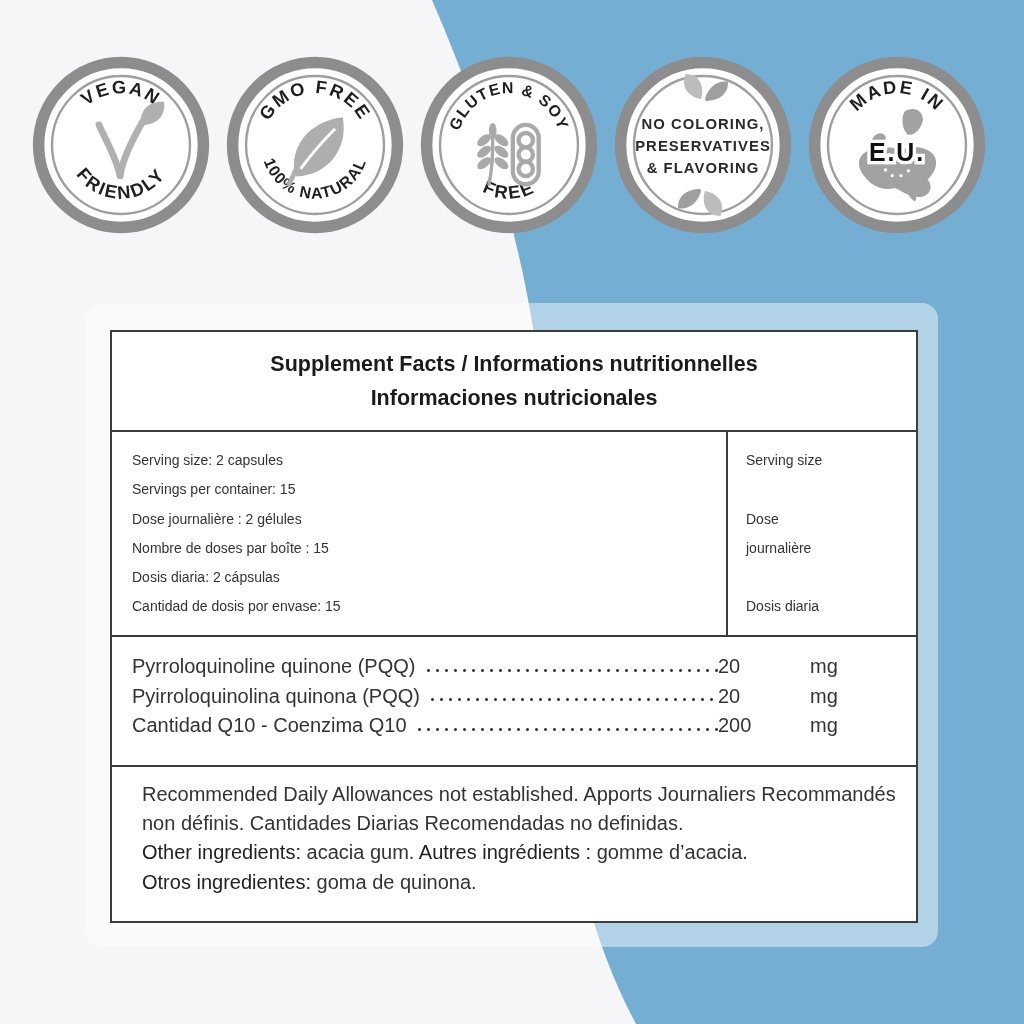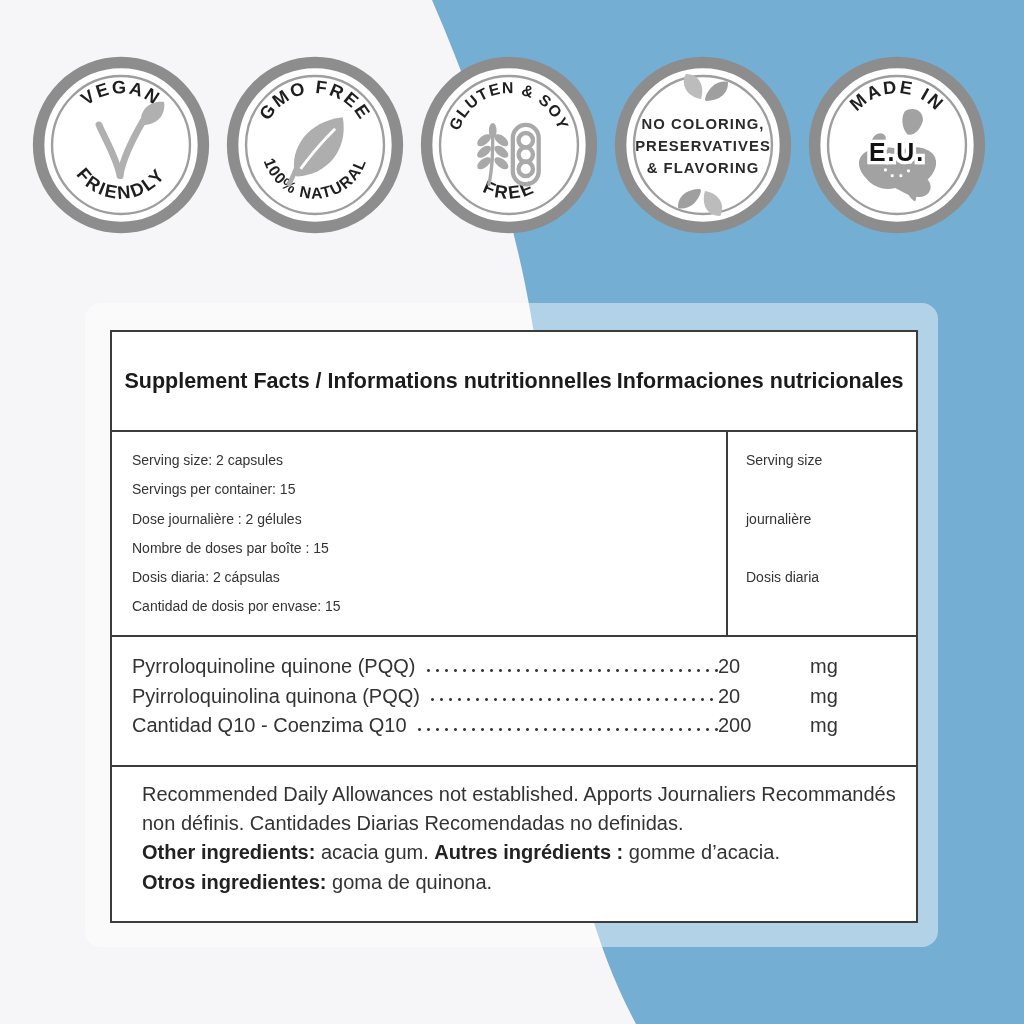--- a/index.html
+++ b/index.html
@@ -26,42 +26,42 @@
   .euText{font-family:"Liberation Sans",sans-serif;font-weight:bold;fill:#111;
           text-anchor:middle;font-size:26px;letter-spacing:2px;
           paint-order:stroke;stroke:#ffffff;stroke-width:7px}
 
   .card{position:absolute;left:85px;top:303px;width:853px;height:644px;
         background:var(--card);border-radius:16px}
 
   .sf-table{position:absolute;left:110px;top:330px;width:808px;height:593px;
             background:#ffffff;border:2px solid var(--border);
             display:flex;flex-direction:column;color:var(--text)}
-  .thead{height:98px;display:flex;flex-direction:row;justify-content:center;
+  .thead{height:98px;display:flex;flex-direction:column;justify-content:center;
          align-items:center;gap:5px}
   .thead div{font-weight:bold;font-size:21.5px;color:#1b1b1b;line-height:29px}
 
   .serving{height:205px;border-top:2px solid var(--border);display:flex}
   .serving .left{flex:1;padding:14px 10px 0 20px}
   .serving .right{width:190px;border-left:2px solid var(--border);padding:14px 8px 0 18px}
   .ln{height:29.3px;font-size:14px;line-height:29.3px;white-space:nowrap}
 
   .ingredients{height:130px;border-top:2px solid var(--border);padding:15px 20px 0 20px}
   .irow{display:flex;align-items:center;height:29.5px;font-size:20px}
   .iname{white-space:nowrap}
   .leader{flex:1;align-self:stretch;margin:0 0 0 8px;
           background-image:radial-gradient(circle,#3a3a3a 1.25px,transparent 1.6px);
           background-size:9px 9px;background-repeat:repeat-x;
           background-position:0 calc(100% - 7px)}
   .iamt{width:92px;white-space:nowrap}
   .iunit{width:86px;white-space:nowrap}
 
   .tfoot{flex:1;border-top:2px solid var(--border);padding:13px 20px 0 30px}
   .ft{font-size:20px;line-height:29.2px}
-  .ft b{font-weight:bold;color:#222}
+  .ft b{font-weight:normal;color:#222}
 </style>
 </head>
 <body>
 
 <svg class="bg-svg" viewBox="0 0 1024 1024" preserveAspectRatio="none">
   <path d="M432,0 C505,170 547,320 548,512 C549,710 562,885 636,1024 L1024,1024 L1024,0 Z" fill="#74afd3"></path>
 </svg>
 
 <div class="card"></div>
 
@@ -169,20 +169,21 @@
       <div class="ln">Serving size: 2 capsules</div>
       <div class="ln">Servings per container: 15</div>
       <div class="ln">Dose journalière : 2 gélules</div>
       <div class="ln">Nombre de doses par boîte : 15</div>
       <div class="ln">Dosis diaria: 2 cápsulas</div>
       <div class="ln">Cantidad de dosis por envase: 15</div>
     </div>
     <div class="right">
       <div class="ln">Serving size</div>
       <div class="ln"></div>
+      <div class="ln">Dose</div>
       <div class="ln">journalière</div>
       <div class="ln"></div>
       <div class="ln">Dosis diaria</div>
     </div>
   </div>
 
   <div class="ingredients">
     <div class="irow">
       <span class="iname">Pyrroloquinoline quinone (PQQ)</span>
       <span class="leader"></span>

